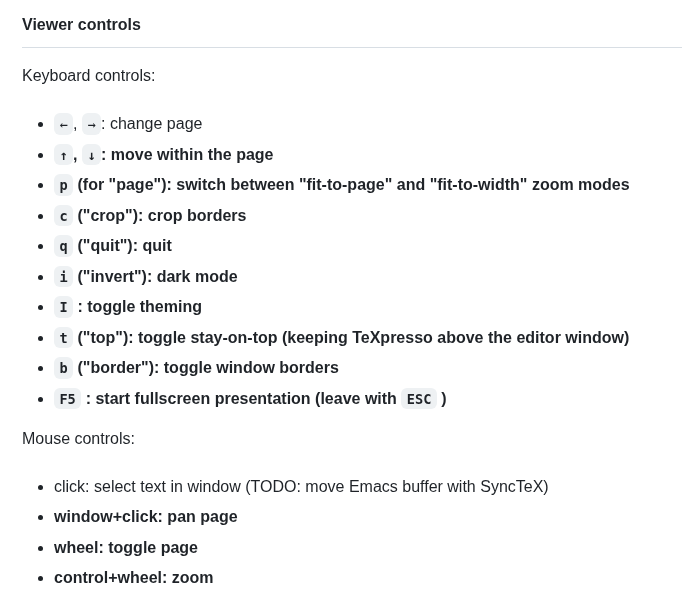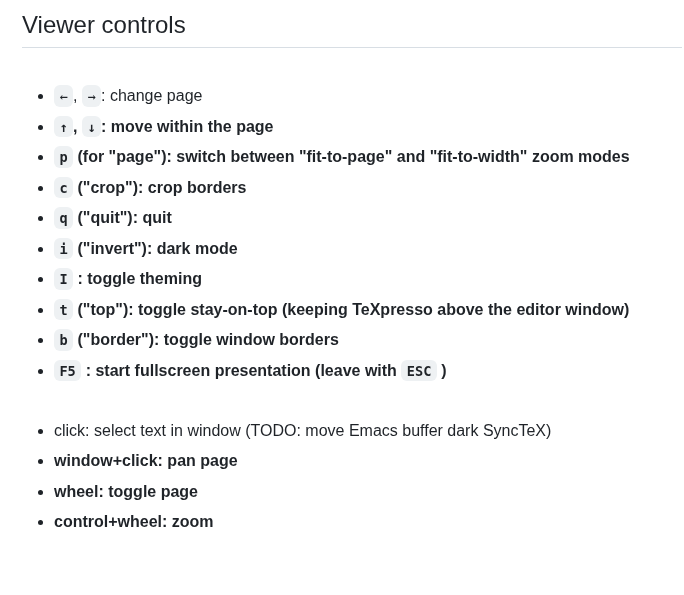--- a/index.html
+++ b/index.html
@@ -15,33 +15,33 @@
     height: 595px;
     background: var(--page-bg);
     color: var(--text-color);
     font-family: "Liberation Sans", "DejaVu Sans", sans-serif;
     font-size: 16px;
     line-height: 1.5;
     padding: 10px 2px 12px 22px;
     overflow: hidden;
   }
   h2.page-title {
-    font-size: 24px;
+    font-size: 16px;
     line-height: 30px;
-    font-weight: 400;
+    font-weight: 700;
     margin: 0;
     padding-bottom: 7px;
     border-bottom: 1px solid var(--border-color);
   }
   p.section-label {
     margin: 16px 0;
     padding-right: 20px;
   }
   ul.controls-list {
-    margin: 36px 0 16px;
+    margin: 24px 0 16px;
     padding-left: 32px;
     list-style: disc outside;
   }
   ul.controls-list li {
     line-height: 24px;
     padding-right: 8px;
   }
   ul.controls-list li + li {
     margin-top: 6.5px;
     font-weight: bold;
@@ -56,34 +56,36 @@
     color: var(--text-color);
     white-space: nowrap;
   }
 </style>
 </head>
 <body>
 
 <div>
   <h2 class="page-title">Viewer controls</h2>
 
+  <p class="section-label">Keyboard controls:</p>
 
   <ul class="controls-list" id="kbd-list">
       <li><code class="key-badge">←</code>, <code class="key-badge">→</code>: change page</li>
       <li><code class="key-badge">↑</code>, <code class="key-badge">↓</code>: move within the page</li>
       <li><code class="key-badge">p</code> (for "page"): switch between "fit-to-page" and "fit-to-width" zoom modes</li>
       <li><code class="key-badge">c</code> ("crop"): crop borders</li>
       <li><code class="key-badge">q</code> ("quit"): quit</li>
       <li><code class="key-badge">i</code> ("invert"): dark mode</li>
       <li><code class="key-badge">I</code> : toggle theming</li>
       <li><code class="key-badge">t</code> ("top"): toggle stay-on-top (keeping TeXpresso above the editor window)</li>
       <li><code class="key-badge">b</code> ("border"): toggle window borders</li>
       <li><code class="key-badge">F5</code> : start fullscreen presentation (leave with <code class="key-badge">ESC</code> )</li>
     </ul>
 
+  <p class="section-label">Mouse controls:</p>
 
   <ul class="controls-list" id="mouse-list">
-      <li>click: select text in window (TODO: move Emacs buffer dark SyncTeX)</li>
+      <li>click: select text in window (TODO: move Emacs buffer with SyncTeX)</li>
       <li>window+click: pan page</li>
       <li>wheel: toggle page</li>
       <li>control+wheel: zoom</li>
     </ul>
 </div>
 
 </body></html>

